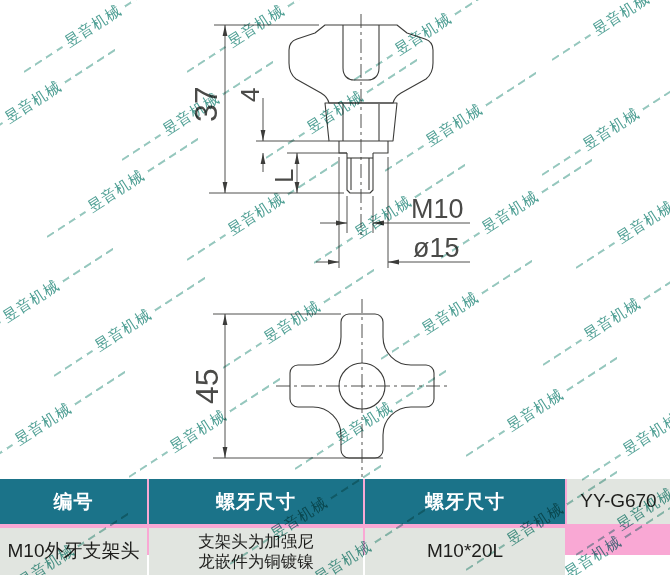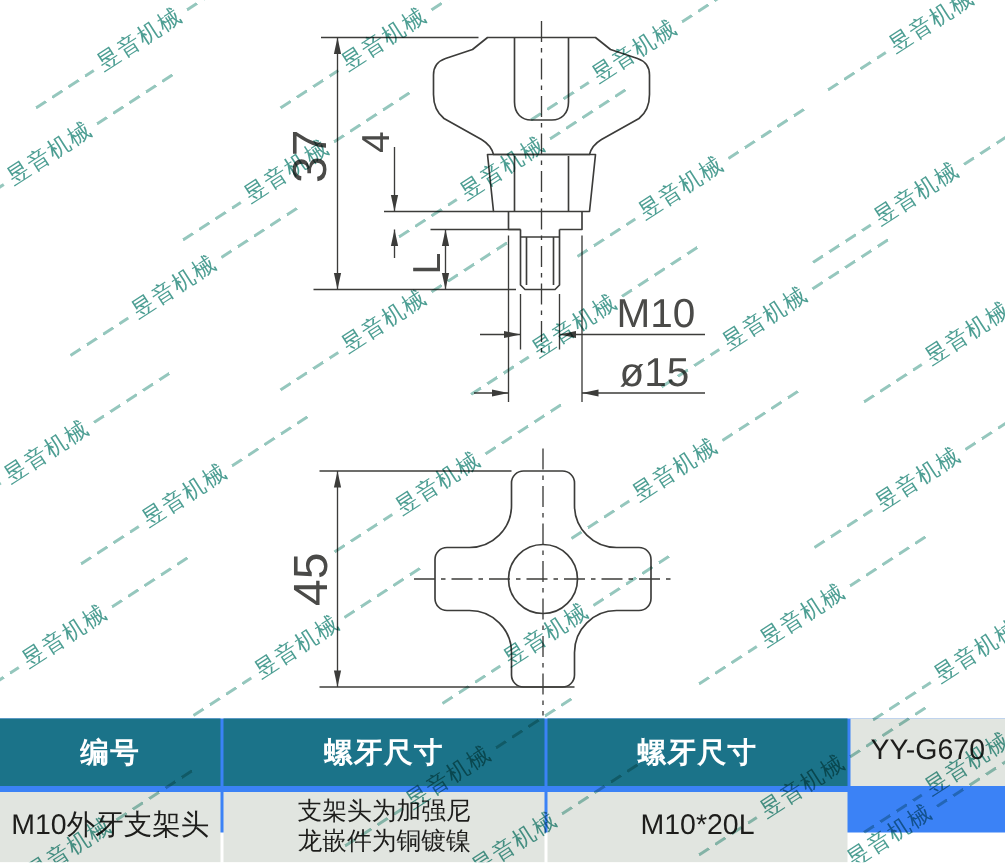--- a/index.html
+++ b/index.html
@@ -29,21 +29,21 @@
       transform:translate(-50%,-50%) rotate(-33deg)}
   .wm::before{content:"";width:46px;height:2px;
       background:repeating-linear-gradient(90deg,var(--watermark-dash) 0 8px,transparent 8px 13px)}
   .wm::after{content:"";width:62px;height:2px;
       background:repeating-linear-gradient(90deg,var(--watermark-dash) 0 8px,transparent 8px 13px)}
   .wm-text{color:var(--watermark);font-size:15px;letter-spacing:1px;font-weight:500}
 
   .spec-table{
     position:absolute;left:0;top:479px;width:670px;height:76px;
     display:grid;grid-template-columns:147px 214px 200px 103px;grid-template-rows:45px 47px;
-    gap:4px 2px;background:#3b82f6;
+    gap:4px 2px;background:#f9a8d4;
   }
   .th{background:var(--table-header);color:#ffffff;font-size:19px;font-weight:bold;
       display:flex;align-items:center;justify-content:center;letter-spacing:1px}
   .td{background:var(--table-row);color:var(--table-text);font-size:19px;
       display:flex;flex-direction:column;align-items:center;justify-content:center;line-height:1.18;text-align:center}
   .td.small{font-size:16.5px}
 </style>
 </head>
 <body>
 

